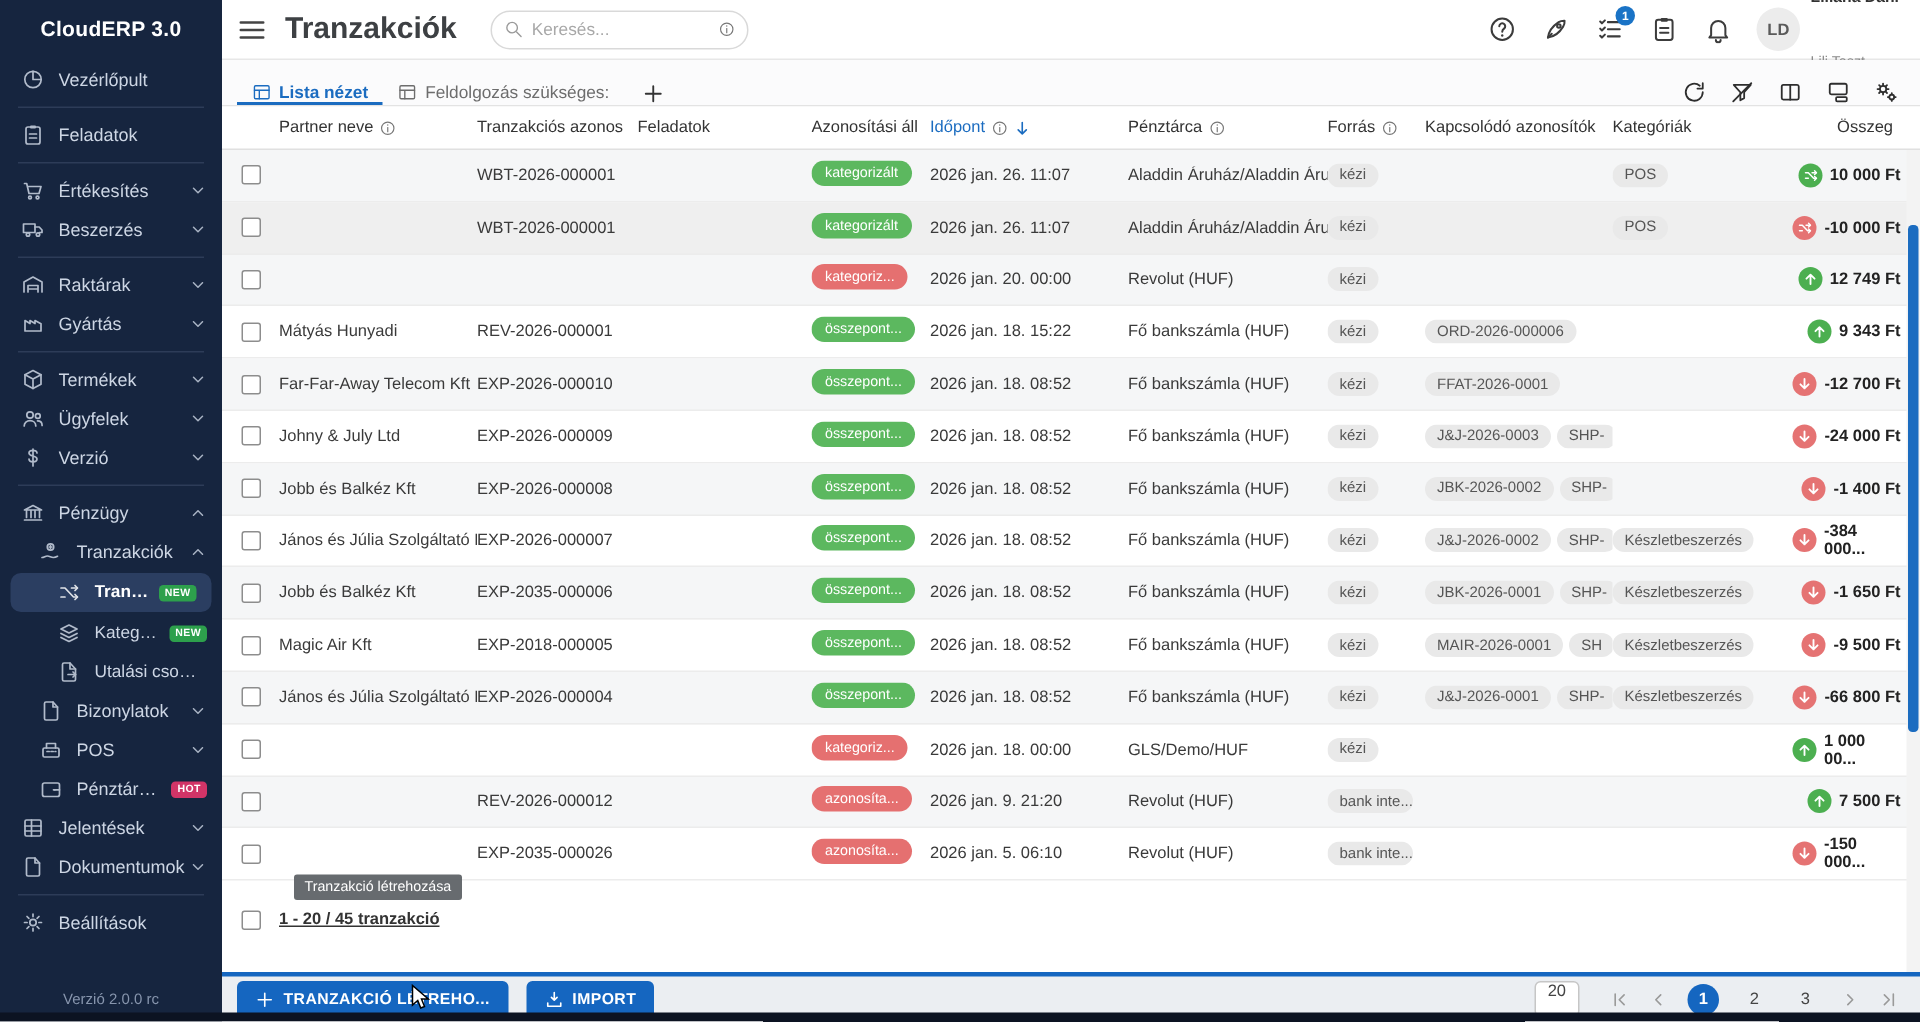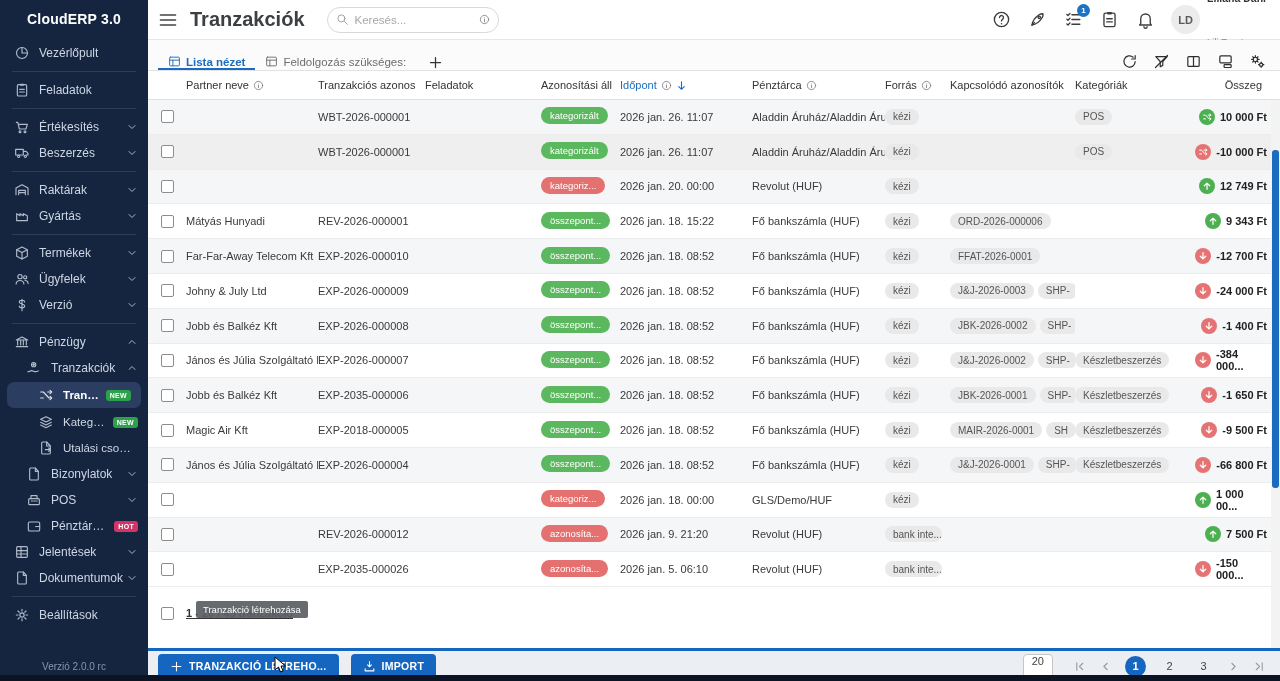--- a/index.html
+++ b/index.html
@@ -90,21 +90,21 @@
   
   #footrow { flex:1; display:flex; align-items:flex-start; padding-top:20px; }
   #footrow .ckcell { width:38px; flex:none; }
   #foot-summary { font-size:11px; font-weight:bold; color:#333; text-decoration:underline; }
 
   
   #vscroll-track { position:absolute; right:0; top:29px; width:9px; bottom:0; background:#f3f3f3; }
   #vscroll-thumb { position:absolute; right:1px; top:50px; width:7px; height:338px; background:#1b6cc0; border-radius:3px; }
 
   
-  #tooltip { position:absolute; left:48px; bottom:30px; background:rgba(90,94,99,.92); color:#fff; font-size:9.5px; padding:3px 7px; border-radius:2px; z-index:30; white-space:nowrap; }
+  #tooltip { position:absolute; left:48px; bottom:48px; background:rgba(90,94,99,.92); color:#fff; font-size:9.5px; padding:3px 7px; border-radius:2px; z-index:30; white-space:nowrap; }
 
   
   #bottombar { height:33px; flex:none; background:#ebeef2; border-top:3px solid #1566c0; display:flex; align-items:center; padding:0 14px 0 10px; }
   .btn { height:25px; background:#1566c0; color:#fff; border:none; border-radius:4px; font-size:10.5px; font-weight:bold; letter-spacing:.3px; display:flex; align-items:center; gap:6px; padding:0 12px; cursor:pointer; font-family:inherit; margin-right:12px; white-space:nowrap; }
   .btn svg { width:13px; height:13px; }
   .botspacer { flex:1; }
   .pagesize { height:24px; border:1px solid #c6c6c6; border-radius:4px; background:#fff; display:flex; align-items:center; gap:6px; font-size:11px; color:#444; padding:0 8px; cursor:pointer; margin-right:20px;flex-direction:column; }
   .pagesize svg { width:10px; height:10px; color:#666; }
   .pgnav { display:flex; align-items:center; gap:13px; }
   .pgbtn { color:#9a9a9a; cursor:pointer; display:flex; }

